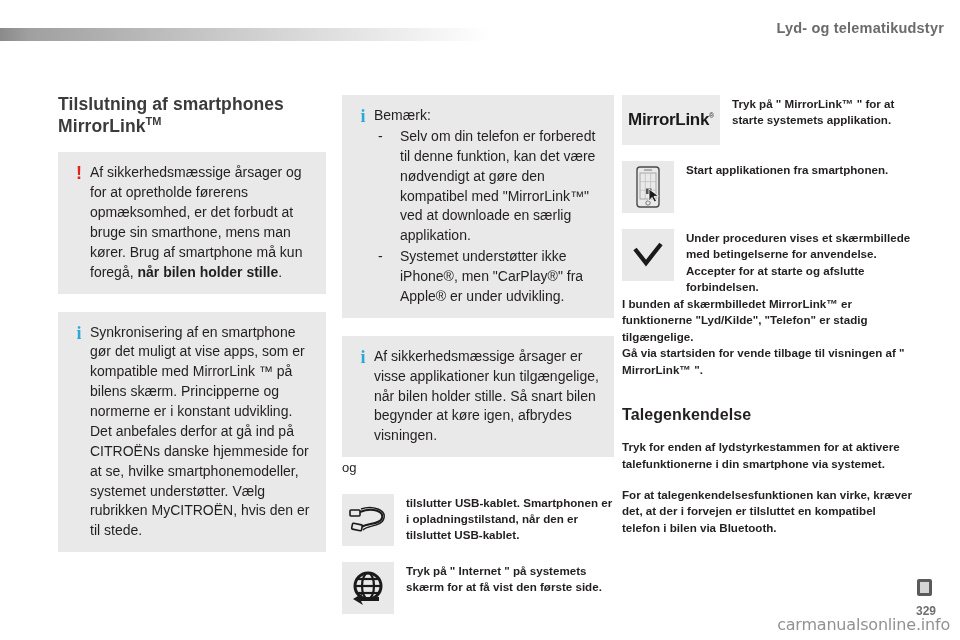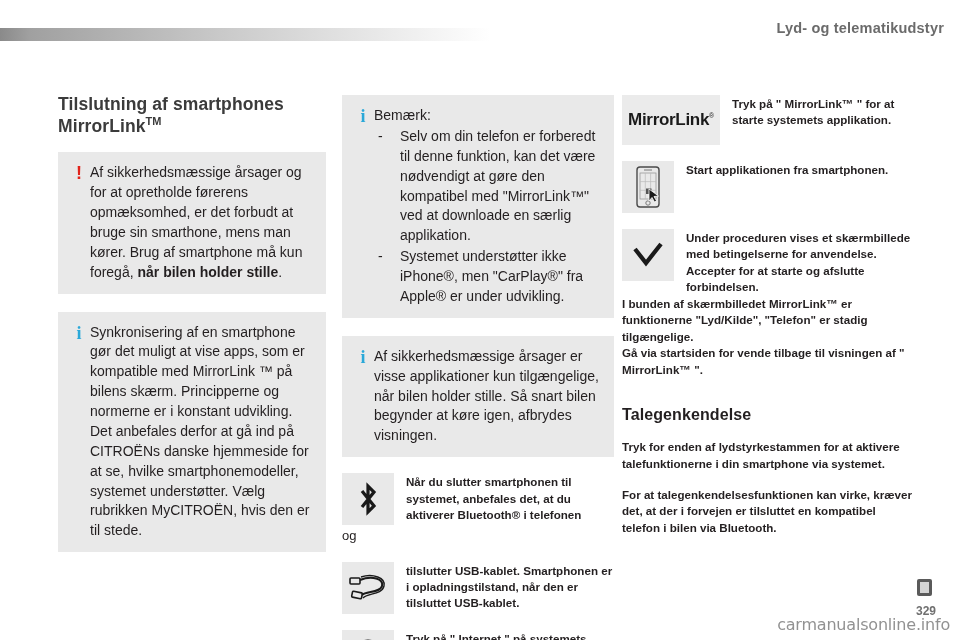--- a/index.html
+++ b/index.html
@@ -255,28 +255,20 @@
           <li><span class="dash">-</span><span>Systemet understøtter ikke iPhone®, men "CarPlay®" fra Apple® er under udvikling.</span></li>
         </ul>
       </div>
     </div>
 
     <div class="notebox">
       <div class="note-icon info">i</div>
       <div class="note-text">Af sikkerhedsmæssige årsager er visse applikationer kun tilgængelige, når bilen holder stille. Så snart bilen begynder at køre igen, afbrydes visningen.</div>
     </div>
 
-    <div class="icon-row">
-      <div class="icon-box">
-        <svg width="26" height="34" viewBox="0 0 26 34">
-          <path d="M7 9 L19 24 L13 30 L13 4 L19 10 L7 25" fill="none" stroke="#1a1a1a" stroke-width="3.2" stroke-linejoin="miter" stroke-linecap="butt"></path>
-        </svg>
-      </div>
-      <div class="icon-row-text">Når du slutter smartphonen til systemet, anbefales det, at du aktiverer Bluetooth® i telefonen</div>
-    </div>
     <div class="trail-word">og</div>
 
     <div class="icon-row">
       <div class="icon-box">
         <svg width="40" height="30" viewBox="0 0 40 30">
           <path d="M12 7 C24 2, 36 6, 34 13 C32 20, 18 18, 14 22" fill="none" stroke="#1a1a1a" stroke-width="2"></path>
           <path d="M13 4 C25 0, 38 5, 36 13 C34 22, 19 20, 15 25" fill="none" stroke="#1a1a1a" stroke-width="1.4"></path>
           <rect x="2" y="5" width="10" height="6" rx="1" fill="none" stroke="#1a1a1a" stroke-width="1.6"></rect>
           <rect x="4" y="19" width="10" height="6" rx="1" fill="none" stroke="#1a1a1a" stroke-width="1.6" transform="rotate(12 9 22)"></rect>
         </svg>

